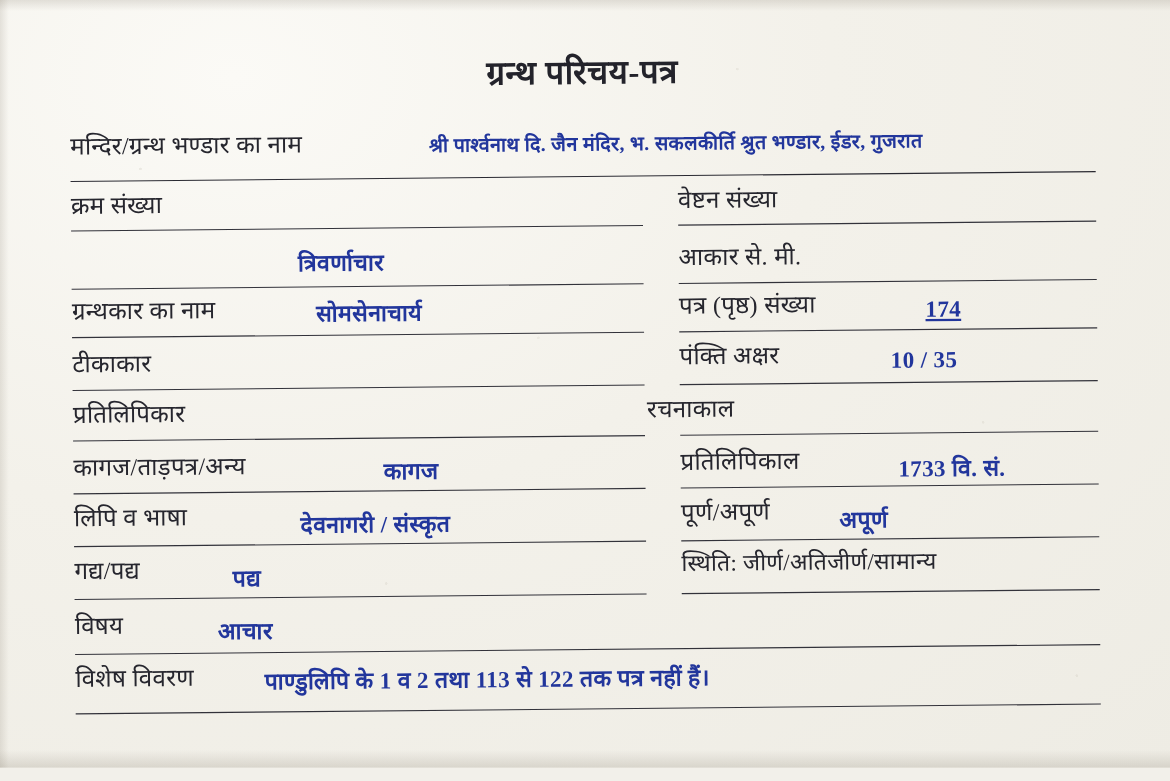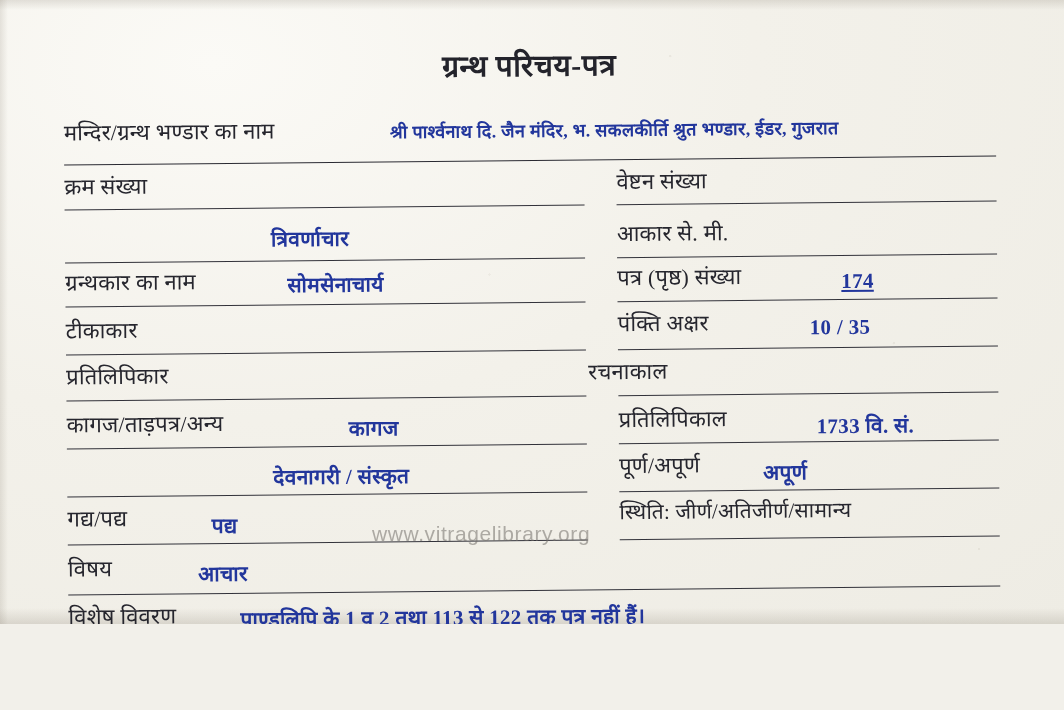--- a/index.html
+++ b/index.html
@@ -9,21 +9,21 @@
   body {
     width: 1064px;
     height: 710px;
     background: #f2f0ea;
     font-family: "Liberation Sans", sans-serif;
     overflow: hidden;
   }
   #sheet {
     position: relative;
     width: 1064px;
-    height: 624px;
+    height: 698px;
     background:
       radial-gradient(ellipse at 20% 10%, #fbfaf6 0%, #f3f1ea 45%, #eeece4 100%);
     box-sizing: border-box;
     overflow: hidden;
   }
   
   #sheet::before {
     content: "";
     position: absolute;
     inset: 0;
@@ -175,20 +175,21 @@
     <div class="rule thin" style="left:66px; top:396px; width:520px;"></div>
     <div class="rule thin" style="left:618px; top:396px; width:380px;"></div>
 
     <div class="lbl" style="left:66px; top:404px;">कागज/ताड़पत्र/अन्य</div>
     <div class="val" style="left:348px; top:412px;">कागज</div>
     <div class="lbl" style="left:618px; top:404px;">प्रतिलिपिकाल</div>
     <div class="val" style="left:816px; top:414px;">1733 वि. सं.</div>
     <div class="rule thin" style="left:66px; top:444px; width:520px;"></div>
     <div class="rule thin" style="left:618px; top:444px; width:380px;"></div>
 
+    <div class="lbl" style="left:66px; top:450px;">लिपि व भाषा</div>
     <div class="val" style="left:272px; top:460px;">देवनागरी / संस्कृत</div>
     <div class="lbl" style="left:618px; top:450px;">पूर्ण/अपूर्ण</div>
     <div class="val" style="left:762px; top:460px;">अपूर्ण</div>
     <div class="rule thin" style="left:66px; top:492px; width:520px;"></div>
     <div class="rule thin" style="left:618px; top:492px; width:380px;"></div>
 
     <div class="lbl" style="left:66px; top:498px;">गद्य/पद्य</div>
     <div class="val" style="left:210px; top:508px;">पद्य</div>
     <div class="lbl sm" style="left:618px; top:498px;">स्थिति: जीर्ण/अतिजीर्ण/सामान्य</div>
     <div class="val" style="left:980px; top:498px;"></div>
@@ -198,14 +199,13 @@
     <div class="lbl" style="left:66px; top:548px;">विषय</div>
     <div class="val" style="left:196px; top:556px;">आचार</div>
     <div class="rule thin" style="left:66px; top:590px; width:932px;"></div>
 
     <div class="lbl" style="left:66px; top:596px;">विशेष विवरण</div>
     <div class="val" style="left:238px; top:602px;">पाण्डुलिपि के 1 व 2 तथा 113 से 122 तक पत्र नहीं हैं।</div>
     <div class="rule thin" style="left:66px; top:644px; width:932px;"></div>
 
   </div>
 
-  <div class="watermark">www.vitragelibrary.org</div>
 </div>
 
 </body></html>

